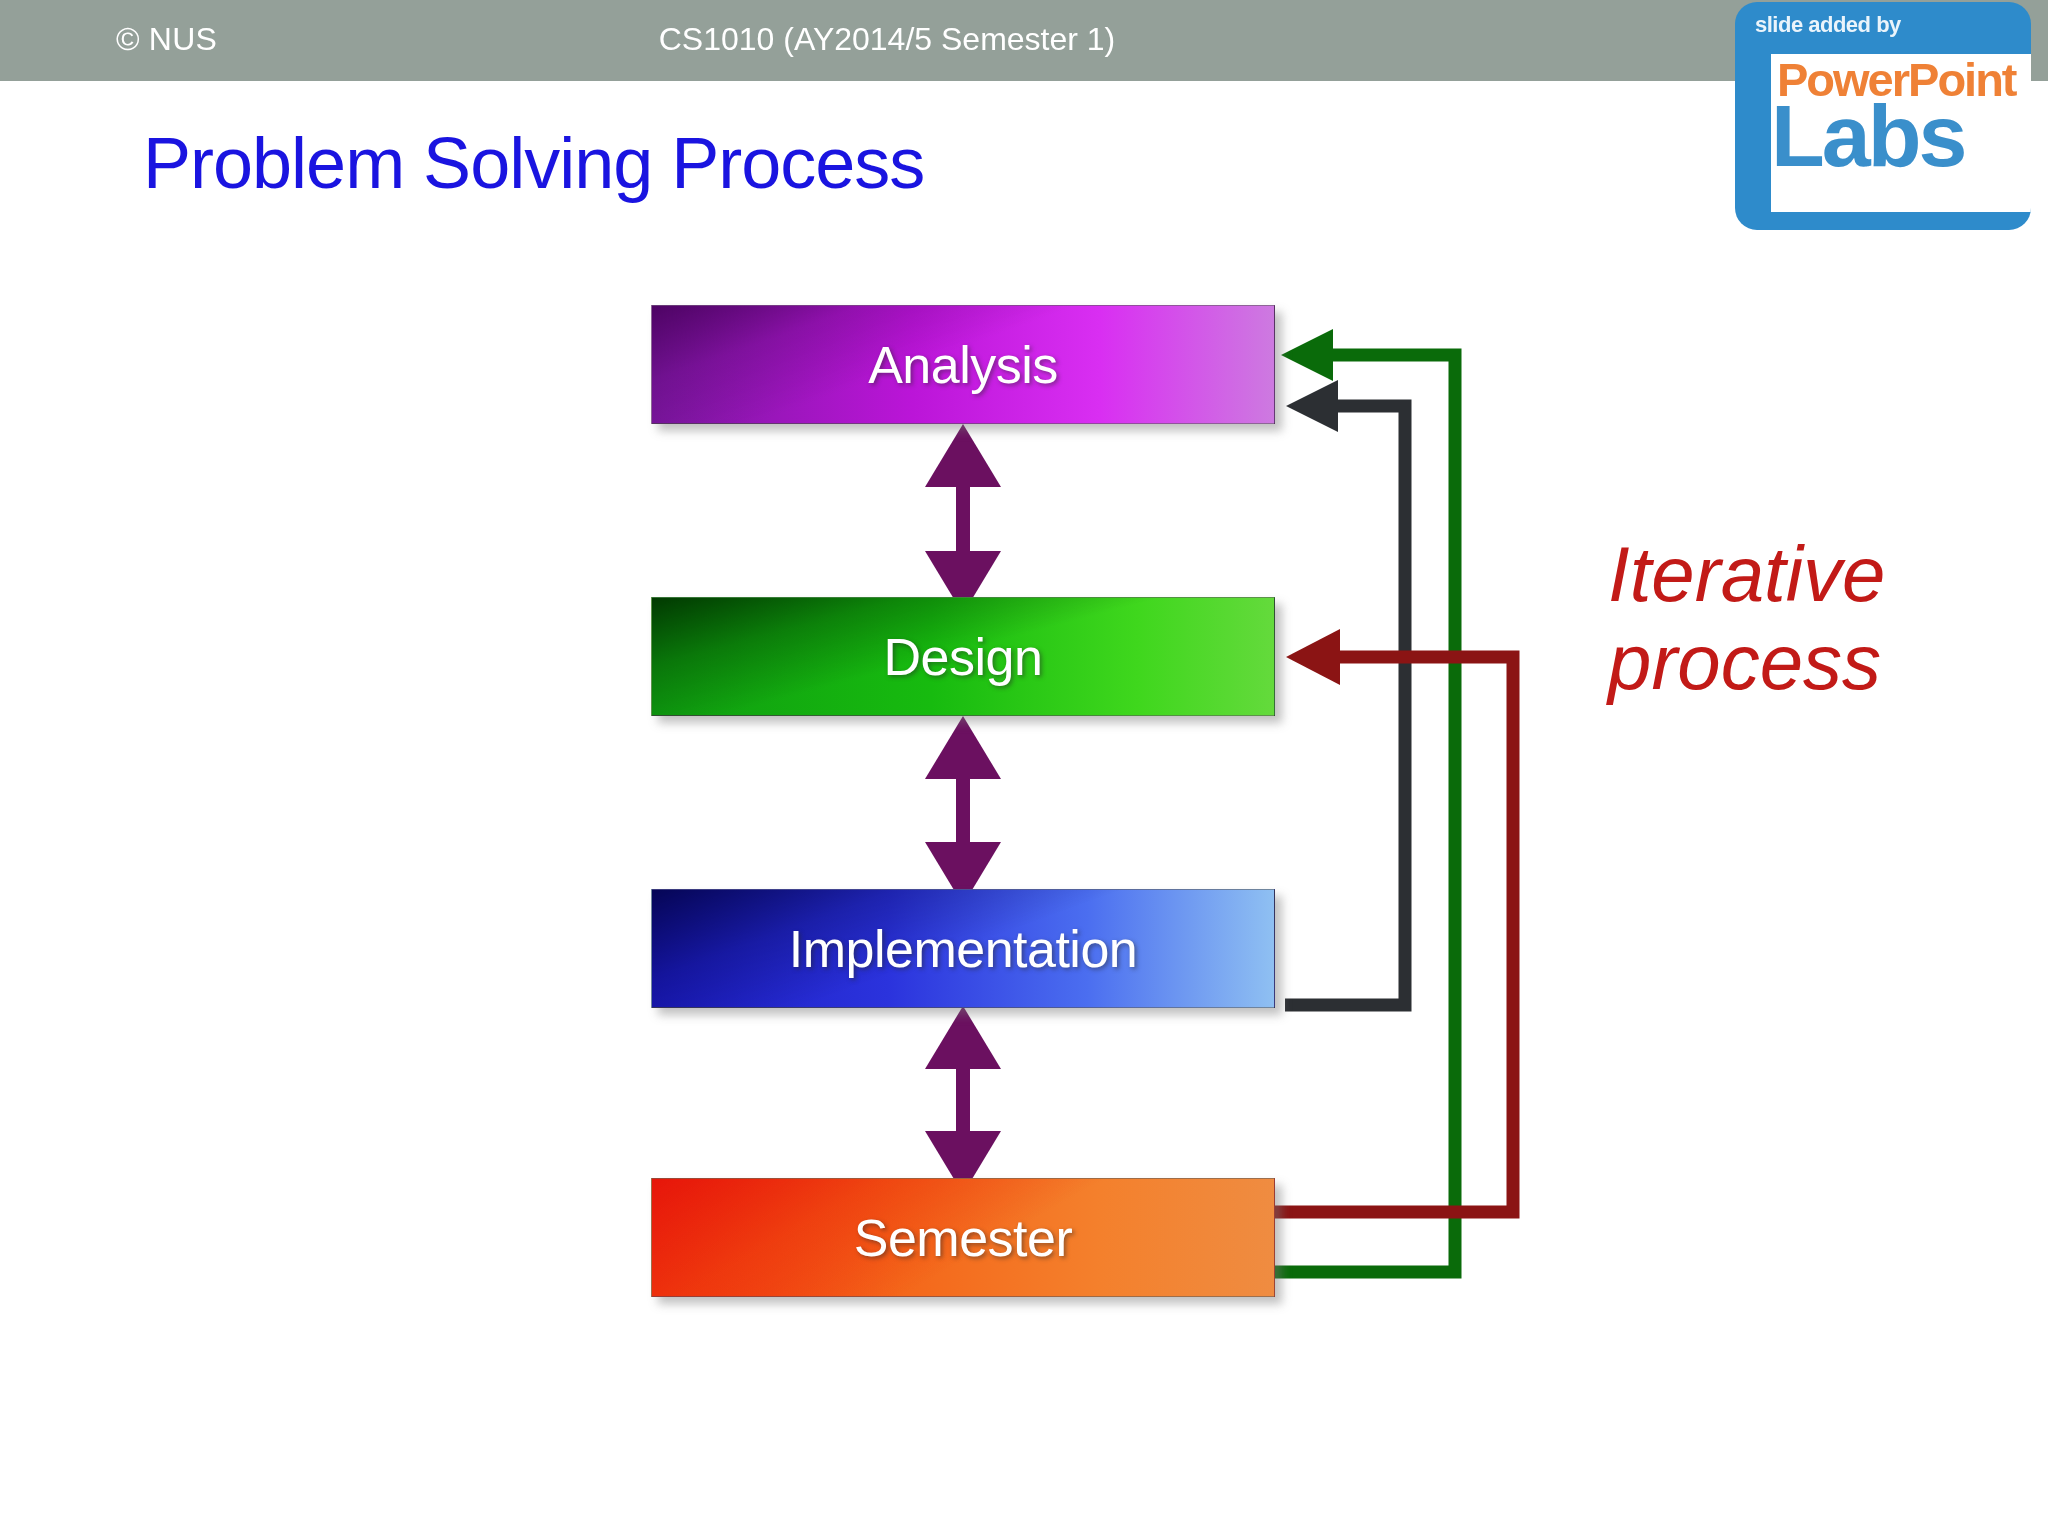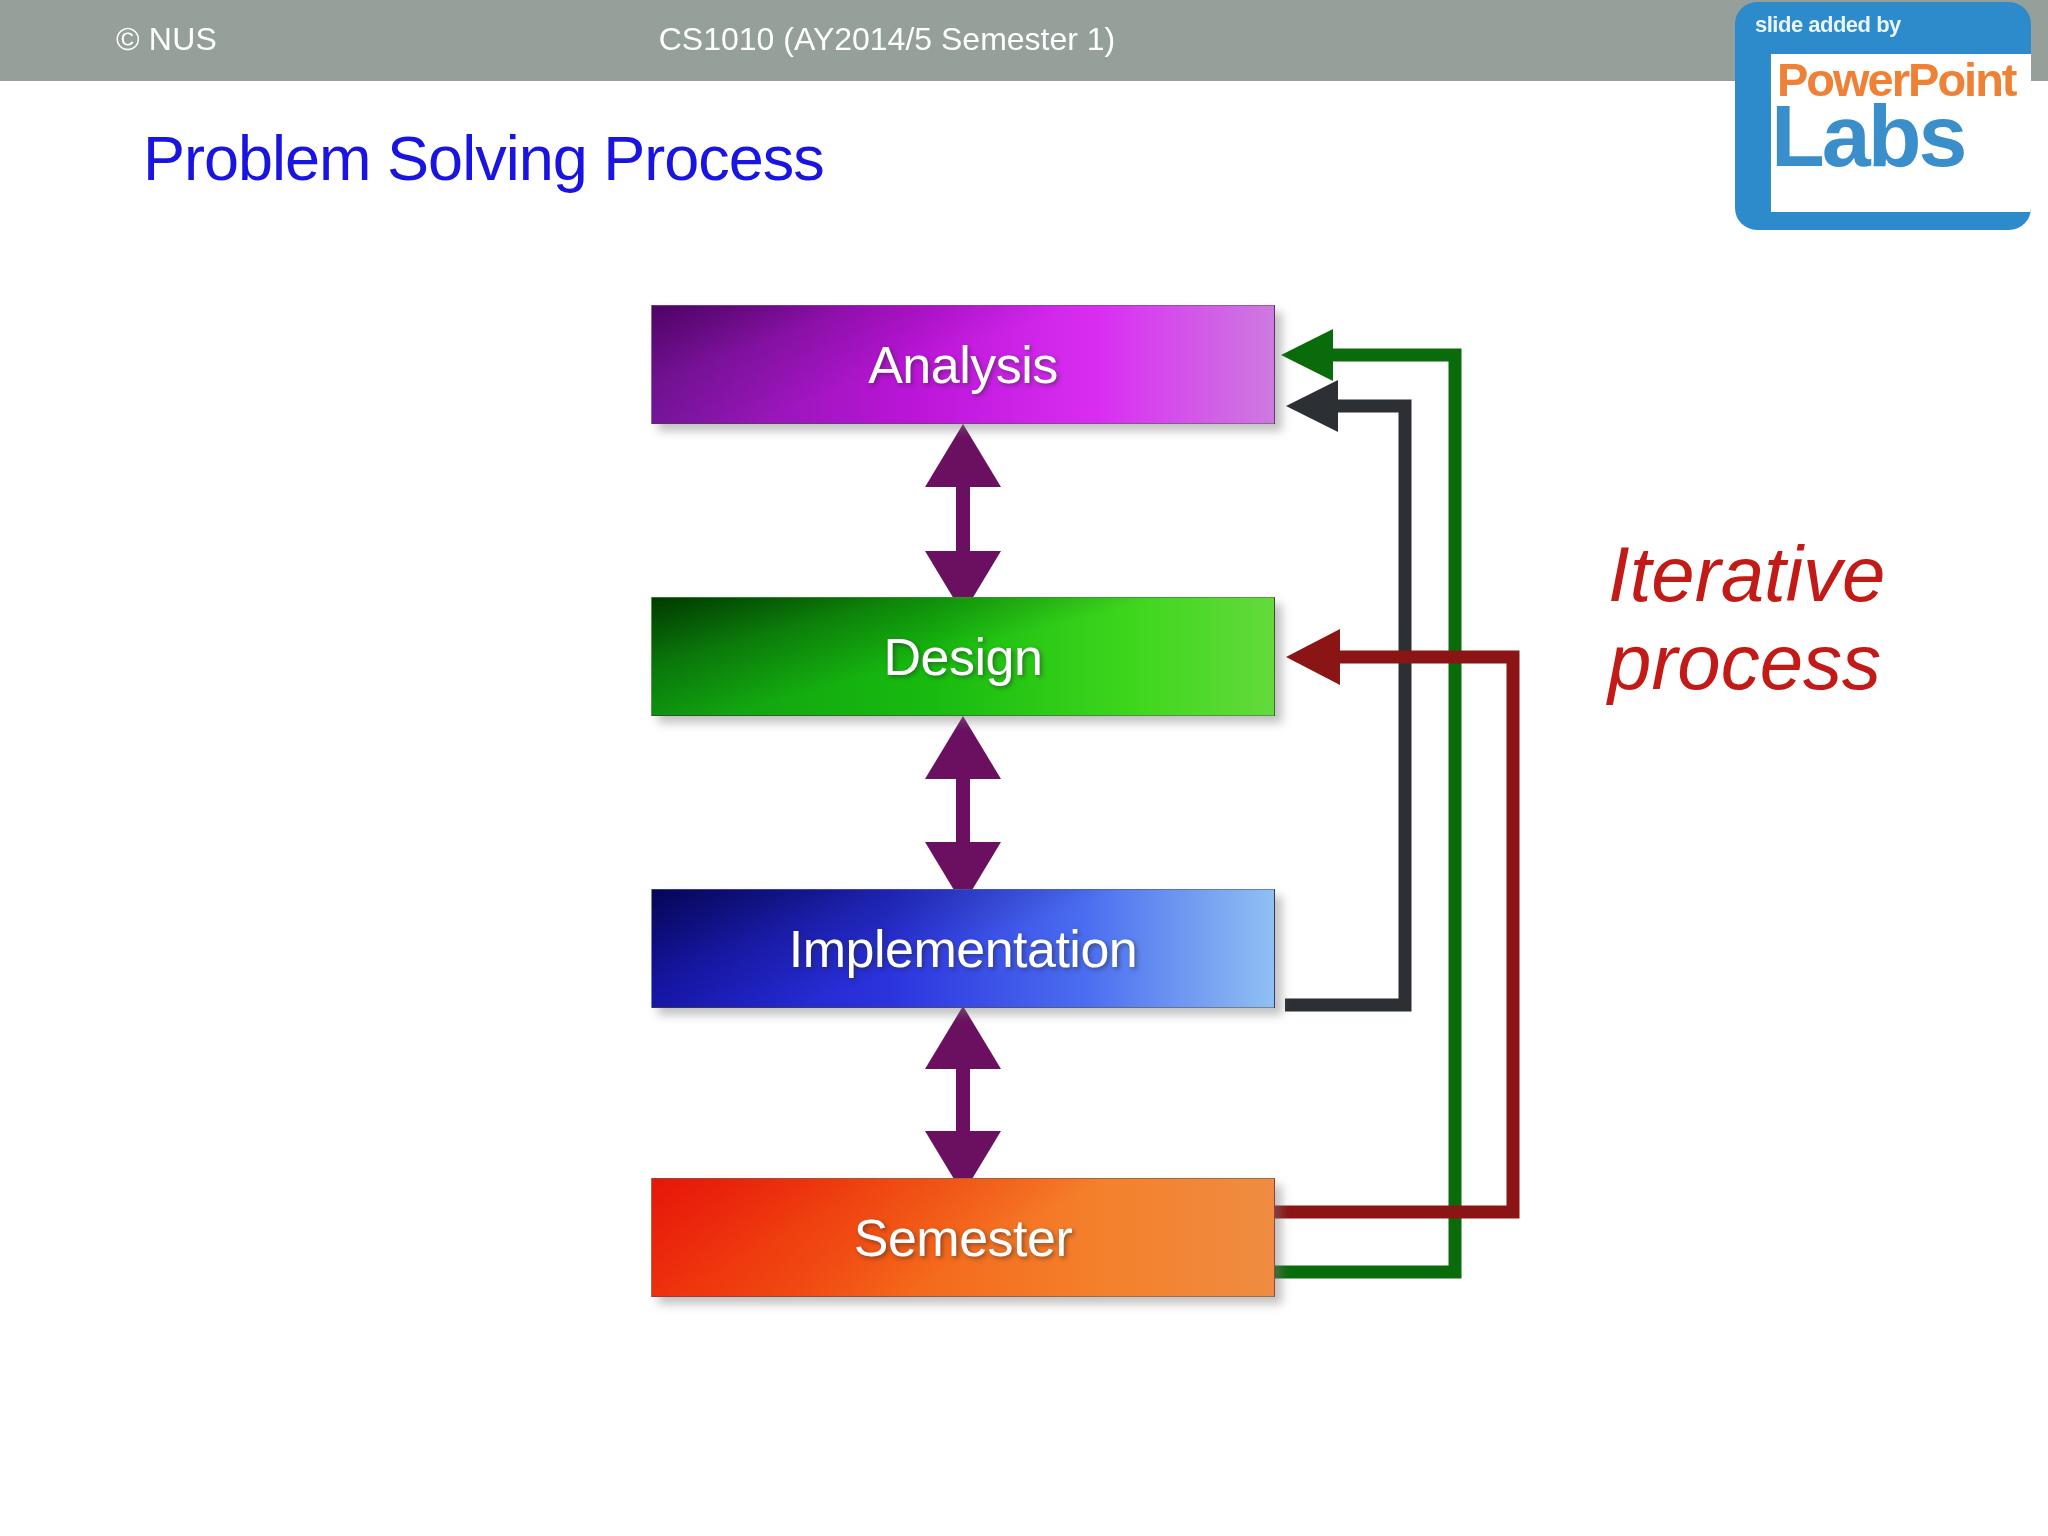--- a/index.html
+++ b/index.html
@@ -95,21 +95,21 @@
     letter-spacing: -3px;
     line-height: 1;
     white-space: nowrap;
   }
 
   
   #slide-title {
     position: absolute;
     left: 143px;
     top: 122px;
-    font-size: 63px;
+    font-size: 72px;
     color: #1a14e0;
     white-space: nowrap;
     letter-spacing: -1px;
   }
 
   
   #diagram-stage {
     position: absolute;
     left: 0;
     top: 0;

